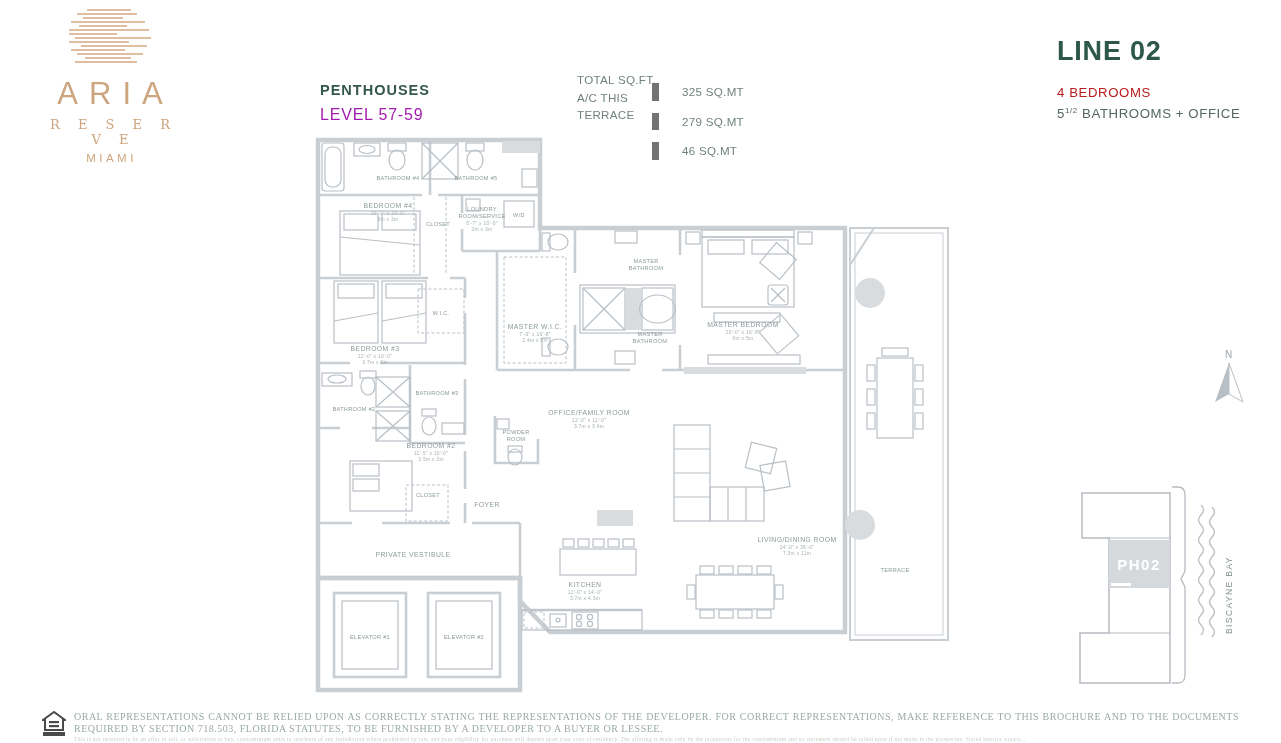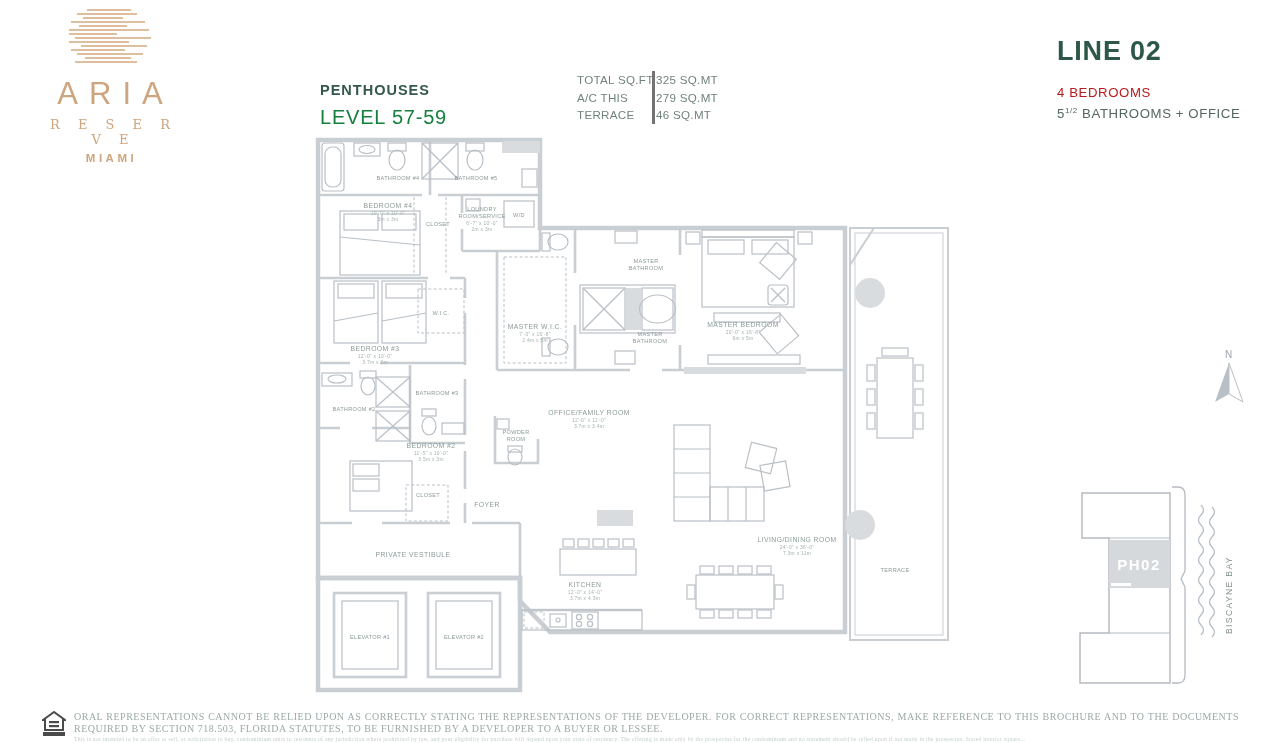--- a/index.html
+++ b/index.html
@@ -5,32 +5,32 @@
   html,body{margin:0;padding:0;background:#fff;}
   #page{position:relative;width:1281px;height:743px;background:#ffffff;overflow:hidden;
         font-family:"Liberation Sans",sans-serif;}
   .abs{position:absolute;}
 
   
   #logo{left:40px;top:8px;width:140px;text-align:center;color:#cda57e;}
   #logo .mark{display:block;margin:0 auto;}
   #logo .aria{font-size:31px;letter-spacing:11px;margin-top:10px;margin-left:11px;font-weight:400;}
   #logo .reserve{font-family:"DejaVu Serif","Liberation Serif",serif;font-size:13px;letter-spacing:7px;margin-top:5px;margin-left:7px;}
-  #logo .miami{font-size:11.5px;letter-spacing:3.5px;margin-top:5px;margin-left:3px;font-weight:bold;}
+  #logo .miami{font-size:11.5px;letter-spacing:3.5px;margin-top:5px;margin-left:3px;font-weight:normal;}
 
   
   #cat{left:320px;top:82px;font-size:14.5px;font-weight:bold;letter-spacing:1px;color:#34584a;}
-  #lvl{left:320px;top:106px;font-size:20px;letter-spacing:.8px;color:#15803d;}
+  #lvl{left:320px;top:106px;font-size:16px;letter-spacing:.8px;color:#a21caf;}
 
   #stats{left:577px;top:71px;display:flex;color:#70837a;font-size:11.6px;letter-spacing:.3px;}
   #stats .col{display:flex;flex-direction:column;}
   #stats .cell{height:17.6px;line-height:17.6px;white-space:nowrap;}
   #stats .c1{width:75px;}
   #stats .c2{width:70px;border-left:1px solid #8b9a94;padding-left:11px;}
-  #stats .c3{width:62px;border-left:3px solid #737373;padding-left:1px;}
+  #stats .c3{width:62px;border-left:7px solid #737373;padding-left:23px;margin-top:12px;}
 
   #line-title{left:1057px;top:36px;font-size:27px;font-weight:bold;letter-spacing:.8px;color:#2d5847;}
   #spec1{left:1057px;top:85px;font-size:13.2px;letter-spacing:.6px;color:#b91c1c;}
   #spec2{left:1057px;top:106px;font-size:13.2px;letter-spacing:.6px;color:#54675d;}
   #spec2 sup{font-size:8px;}
 
   
   #plan{left:310px;top:133px;}
   .wall{stroke:#c9ced3;fill:none;}
   .w45{stroke-width:4.5;}

